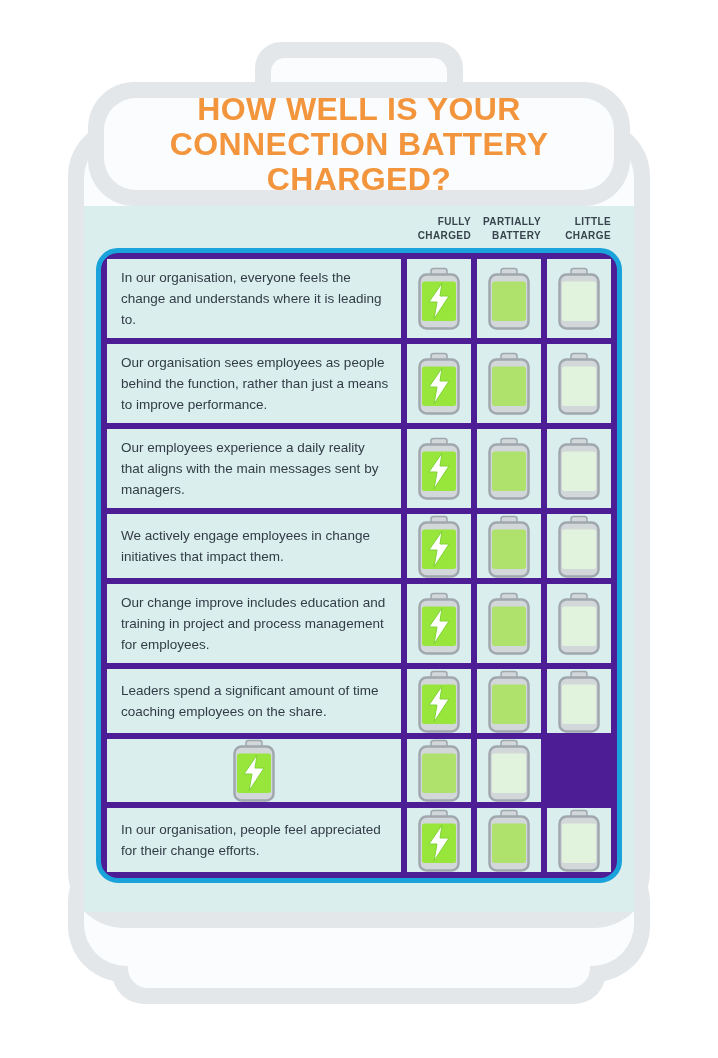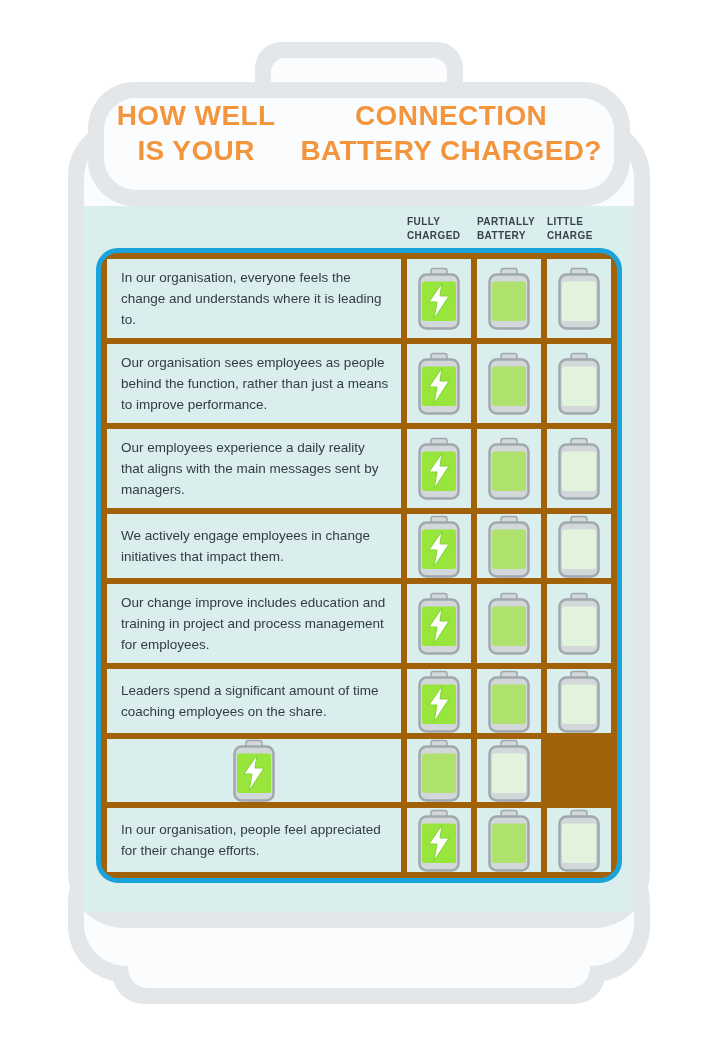--- a/index.html
+++ b/index.html
@@ -3,39 +3,39 @@
 <meta charset="utf-8">
 <style>
   html,body{margin:0;padding:0;background:#ffffff;}
   .stage{
     position:relative;width:718px;height:1058px;overflow:hidden;
     font-family:"Liberation Sans",sans-serif;background:#ffffff;
   }
   .silhouette{position:absolute;left:0;top:0;}
   .title-block{
     position:absolute;left:104px;top:98px;width:510px;height:92px;
-    display:flex;flex-direction:row;justify-content:center;text-align:center;
-    color:var(--orange,#F2953D);font-weight:800;font-size:28px;line-height:35px;
+    display:flex;flex-direction:column;justify-content:center;text-align:center;
+    color:var(--orange,#F2953D);font-weight:800;font-size:32px;line-height:35px;
     letter-spacing:.4px;
   }
   .panel{
     position:absolute;left:84px;top:206px;width:550px;height:706px;
     background:var(--teal,#D9EEED);box-sizing:border-box;padding-top:9px;
   }
   .header-row{
     display:grid;grid-template-columns:1fr 64px 64px 64px;gap:6px;
     margin:0 12px;padding:0 11px;align-items:end;
   }
   .col-head{
-    font-size:10px;font-weight:bold;color:#39434D;text-align:left;
+    font-size:10px;font-weight:bold;color:#39434D;text-align:right;
     line-height:1.4;letter-spacing:.4px;
   }
   .table-box{
     margin:5px 12px 0;border:5px solid var(--blue,#1AA2DB);border-radius:22px;
-    background:#a16207;padding:6px;display:flex;flex-direction:column;gap:6px;
+    background:#4c1d95;padding:6px;display:flex;flex-direction:column;gap:6px;
   }
   .row{display:grid;grid-template-columns:1fr 64px 64px 64px;gap:6px;}
   .cell{background:var(--cell,#D9EEED);}
   .text-cell{
     display:flex;align-items:center;box-sizing:border-box;min-height:64px;
     padding:8px 10px 8px 14px;font-size:13.5px;line-height:21px;
     color:var(--textdark,#333C46);
   }
   .bat-cell{display:flex;align-items:center;justify-content:center;}
 </style>

